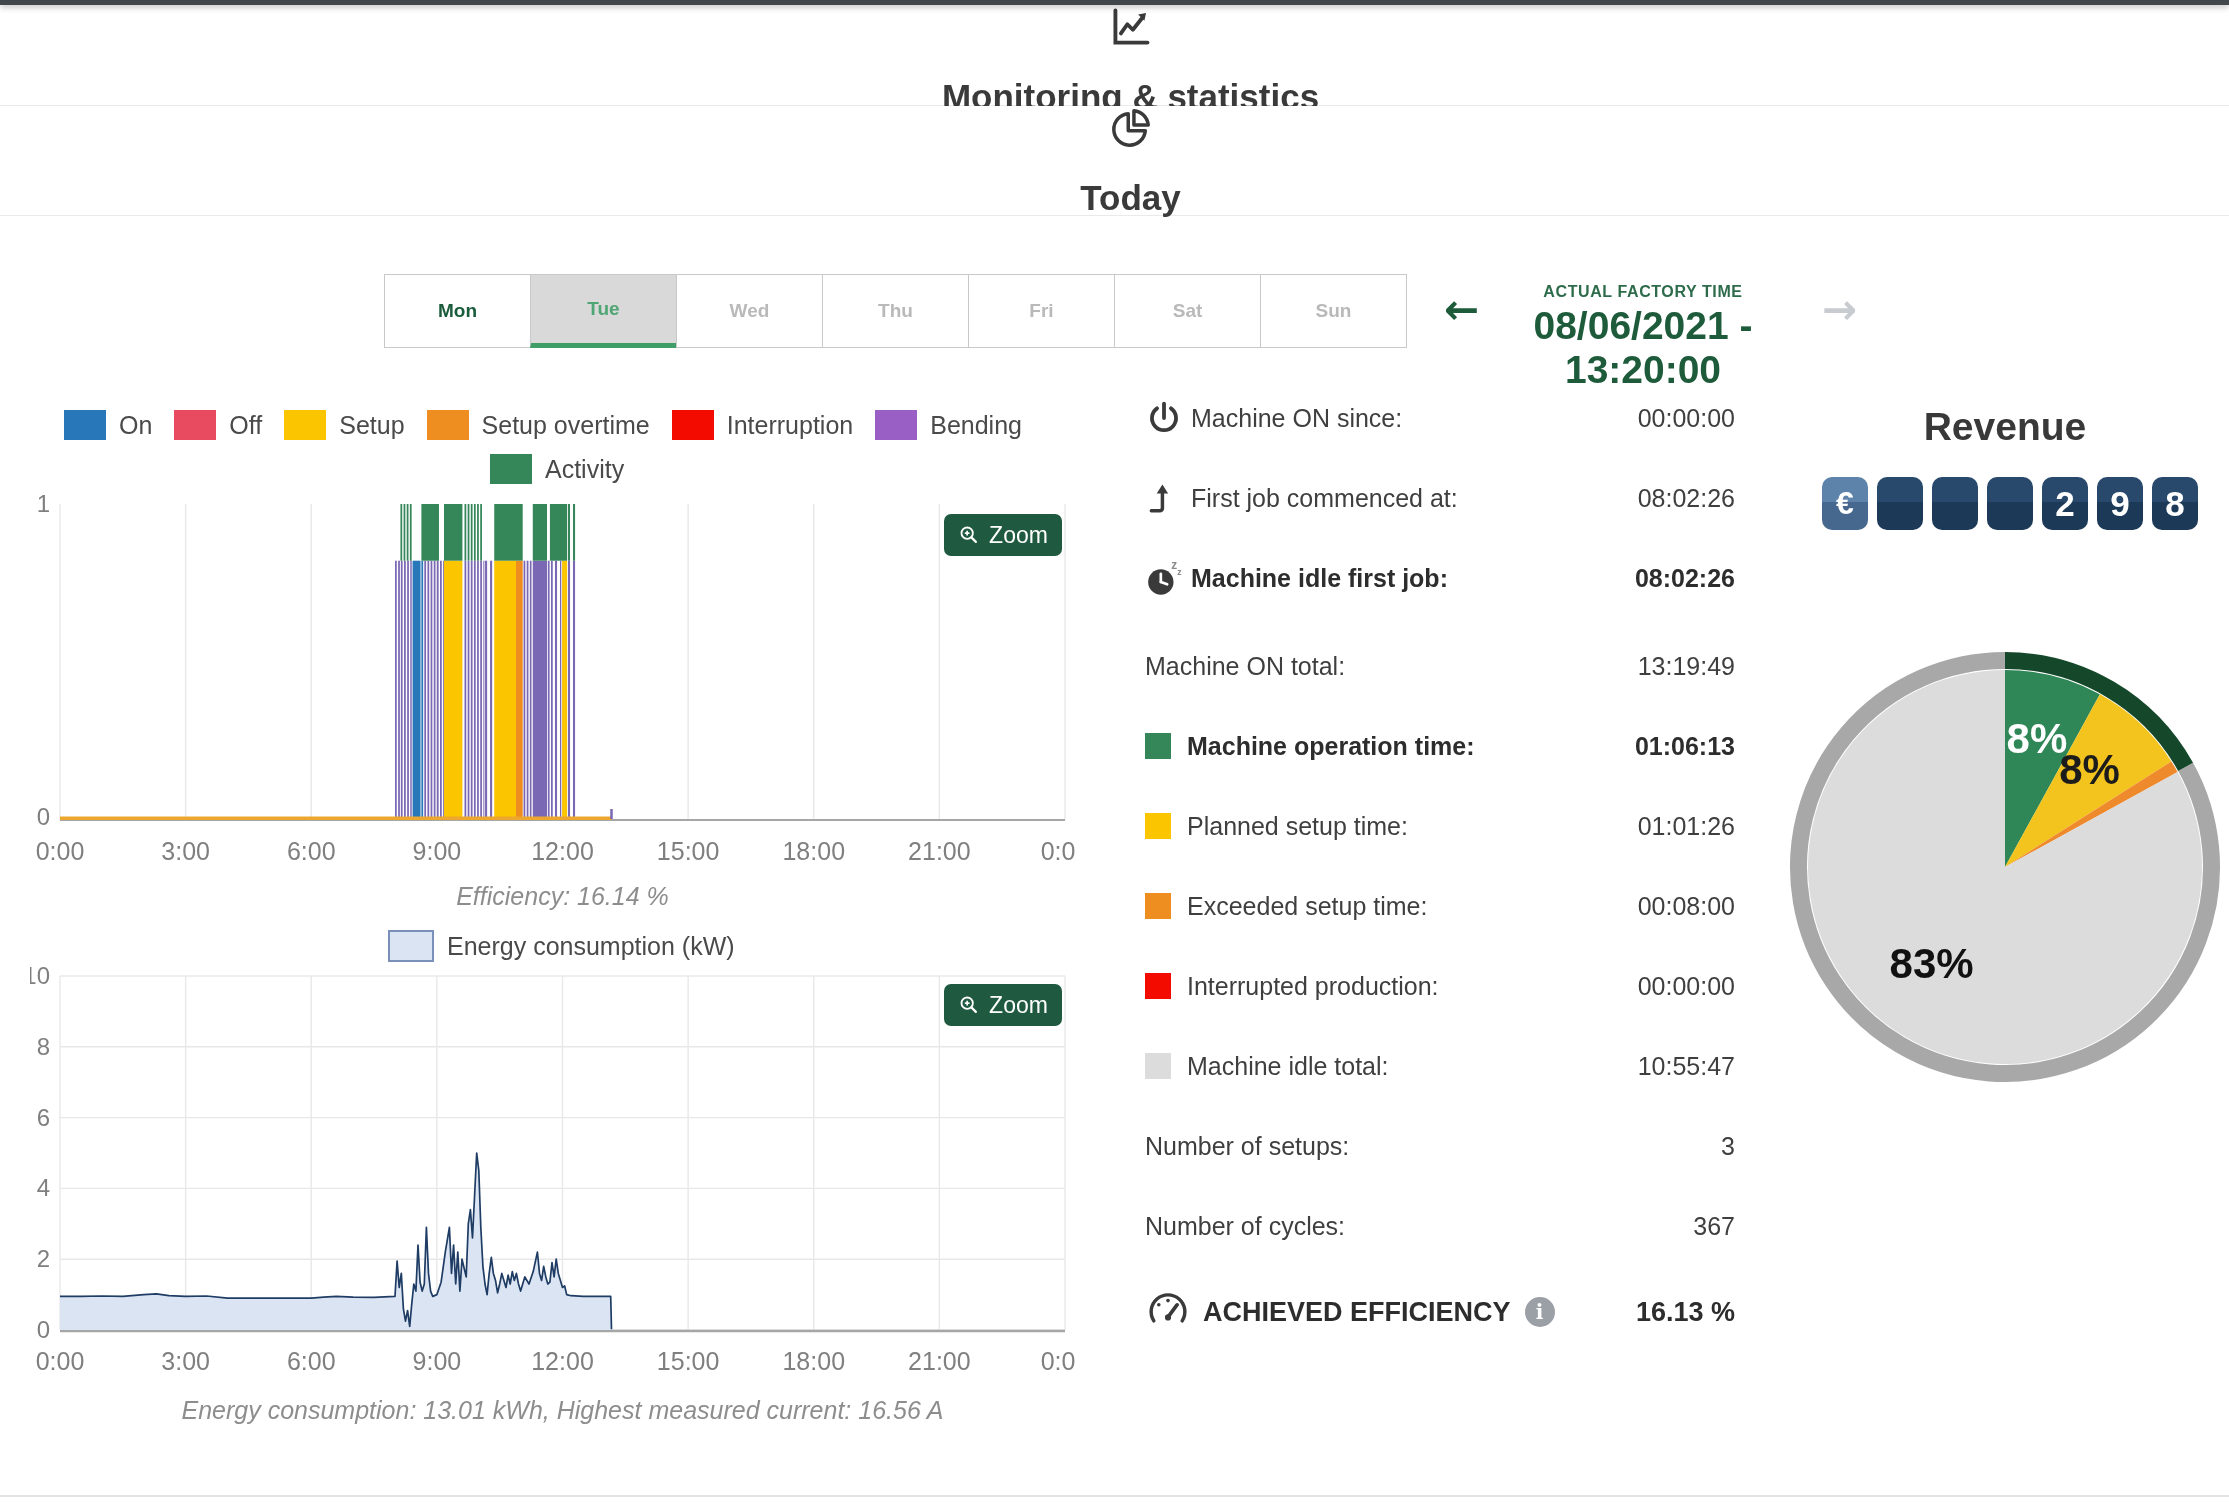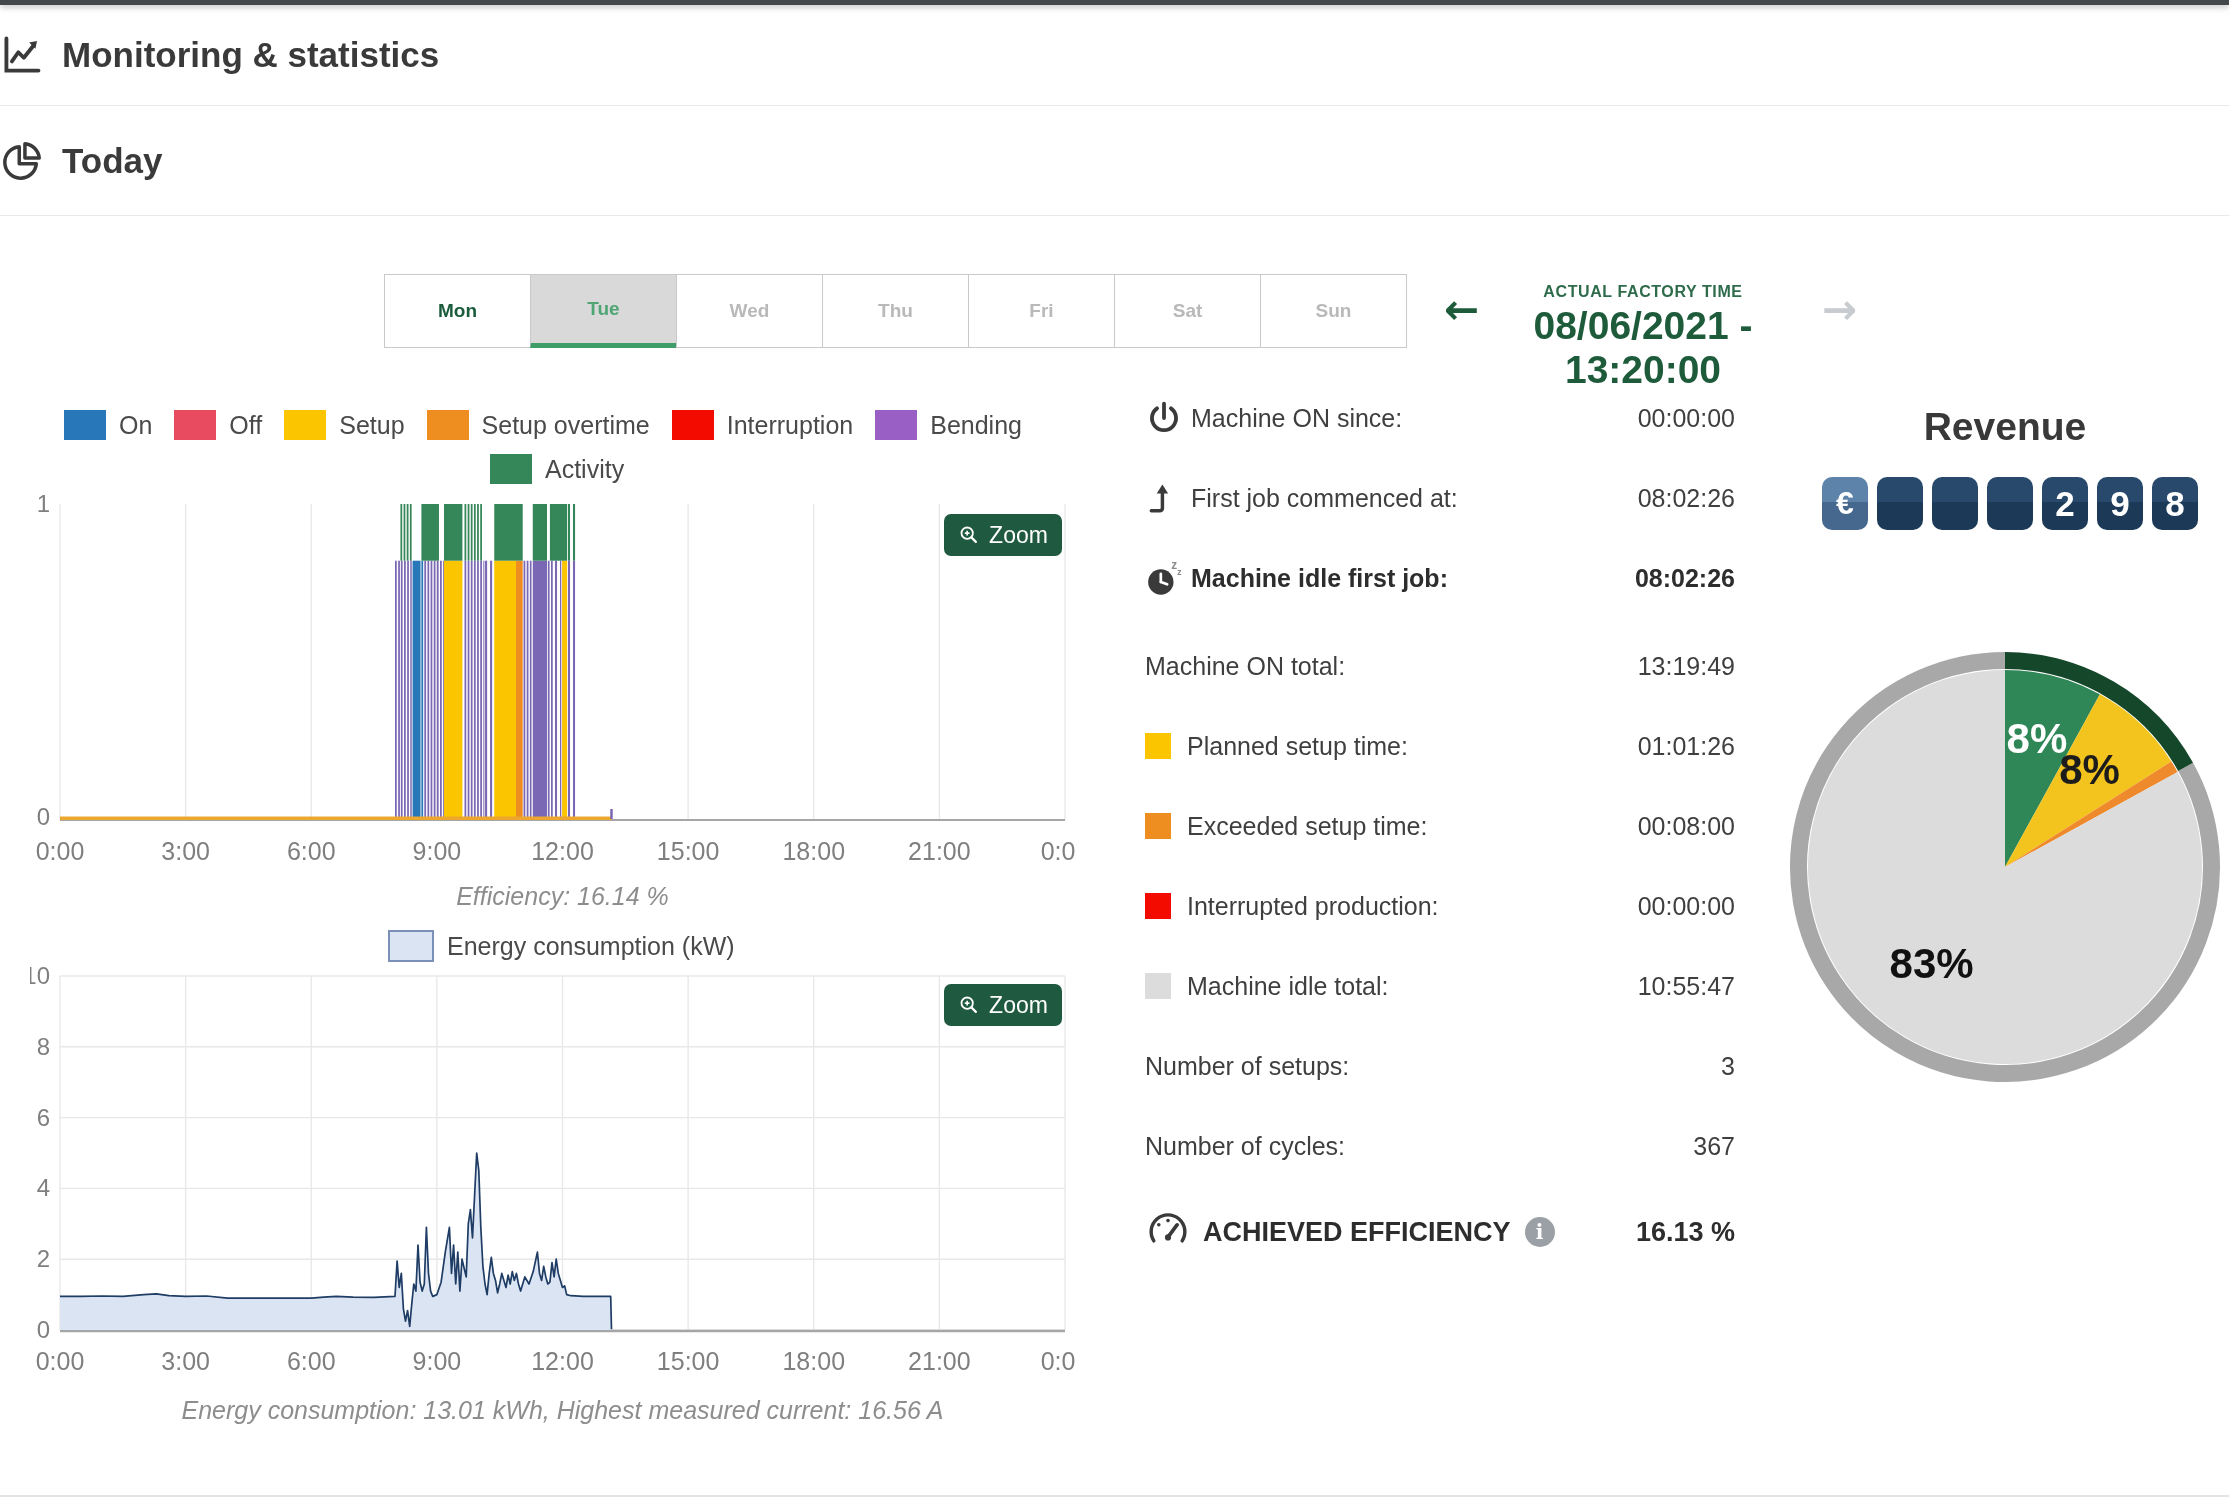--- a/index.html
+++ b/index.html
@@ -1,20 +1,20 @@
 <!DOCTYPE html>
 <html><head>
 <meta charset="utf-8">
 <style>
   html,body{margin:0;padding:0;width:2229px;height:1505px;background:#fff;
     font-family:"Liberation Sans",sans-serif;overflow:hidden;position:relative;}
   .topbar{position:absolute;top:0;left:0;width:100%;height:5px;background:#42474c;
     box-shadow:0 2px 6px rgba(0,0,0,.28);z-index:5;}
-  .hdr{position:absolute;left:0;right:0;display:flex;align-items:center;gap:18px;
-    border-bottom:1px solid #eaeaea;background:#fff;box-sizing:border-box;}
+  .hdr{position:absolute;left:0;right:0;display:flex;align-items:center;gap:28px;
+    padding-left:32px;border-bottom:1px solid #eaeaea;background:#fff;box-sizing:border-box;flex-direction:column;}
   #hdr1{top:5px;height:101px;}
   #hdr2{top:106px;height:110px;}
   .hdr .ttl{font-size:35px;font-weight:700;color:#3a3a3a;}
   .hicon{width:44px;height:44px;flex:0 0 44px;}
 
   
   #day-tabs{position:absolute;left:385px;top:274px;display:flex;z-index:2;}
   .tab{width:147px;height:74px;background:#fff;border:1px solid #c9c9c9;margin-left:-1px;
     display:flex;align-items:center;justify-content:center;font-size:19px;font-weight:700;
     color:#b9b9b9;cursor:pointer;box-sizing:border-box;}
@@ -331,20 +331,25 @@
         </span>
         <span class="lbl">Machine idle first job:</span>
         <span class="val">08:02:26</span>
       </div>
     </div>
   <div id="grp-machine">
       <div class="srow">
         <span class="lbl">Machine ON total:</span>
         <span class="val">13:19:49</span>
       </div>
+      <div class="srow bold">
+        <span class="sw" style="background: rgb(53, 135, 90);"></span>
+        <span class="lbl">Machine operation time:</span>
+        <span class="val">01:06:13</span>
+      </div>
       <div class="srow">
         <span class="sw" style="background: rgb(251, 197, 0);"></span>
         <span class="lbl">Planned setup time:</span>
         <span class="val">01:01:26</span>
       </div>
       <div class="srow">
         <span class="sw" style="background: rgb(238, 141, 32);"></span>
         <span class="lbl">Exceeded setup time:</span>
         <span class="val">00:08:00</span>
       </div>

